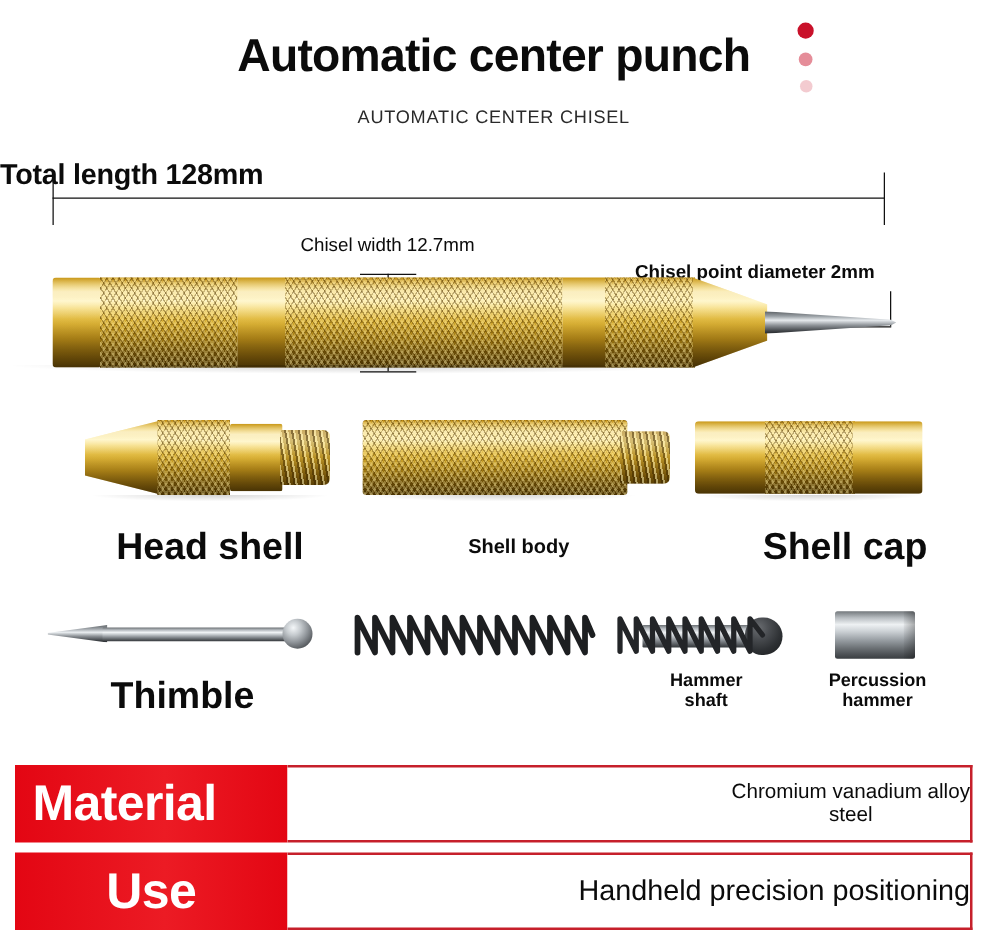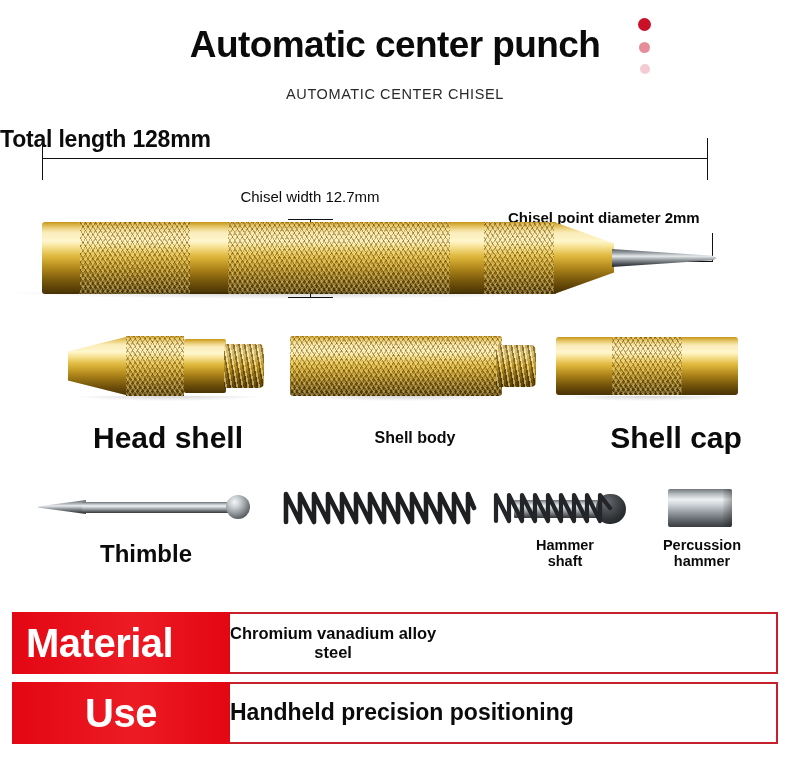--- a/index.html
+++ b/index.html
@@ -208,41 +208,41 @@
     background: linear-gradient(to bottom, #73787c 0%, #b9bec2 14%, #eef1f3 28%, #cdd2d6 42%,
       #9aa0a5 60%, #6b7074 78%, #4a4e52 92%, #3a3e41 100%);
   }
   .ph::after {
     content:""; position:absolute; right:0; top:0; width:9px; height:100%;
     background: linear-gradient(to right, rgba(0,0,0,0.05), rgba(0,0,0,0.30));
     border-radius:0 2px 2px 0;
   }
 
   
-  .lbl-thimble { left:40px;  top:541px; width:212px; font-size:24px; }
+  .lbl-thimble { left:40px;  top:541px; width:212px; font-size:30px; }
   .lbl-spring  { left:282px; top:544px; width:200px; font-size:21px; }
   .lbl-hshaft  { left:500px; top:538px; width:130px; font-size:14.5px; }
   .lbl-phammer { left:640px; top:538px; width:124px; font-size:14.5px; }
 
   
   .spec { position:absolute; left:12px; width:766px; height:62px; display:flex; }
   .spec.r1 { top:612px; }
   .spec.r2 { top:682px; }
   .spec-key {
     width:218px; height:100%;
     background: linear-gradient(to right, #e30613 0%, #ec1b24 55%, #e30613 100%);
     display:flex; align-items:center; justify-content:center;
     color:#fff; font-weight:700; font-size:40px; letter-spacing:-0.5px;
   }
   .spec.r1 .spec-key { justify-content:flex-start; padding-left:14px; }
   .spec-val {
     flex:1; height:100%; background:#fff;
     border:2px solid #c6202b; border-left:none;
-    display:flex; align-items:center; justify-content:flex-start;
-    color:#0b0b0b; font-weight:700; text-align:center; line-height:1.18;
+    display:flex; align-items:center; justify-content:flex-end;
+    color:#0b0b0b; font-weight:400; text-align:center; line-height:1.18;
   }
   .spec.r1 .spec-val { font-size:16.5px; }
   .spec.r2 .spec-val { font-size:23px; }
 </style>
 </head>
 <body>
 
 <div id="page">
 
   <div class="title">Automatic center punch</div>

